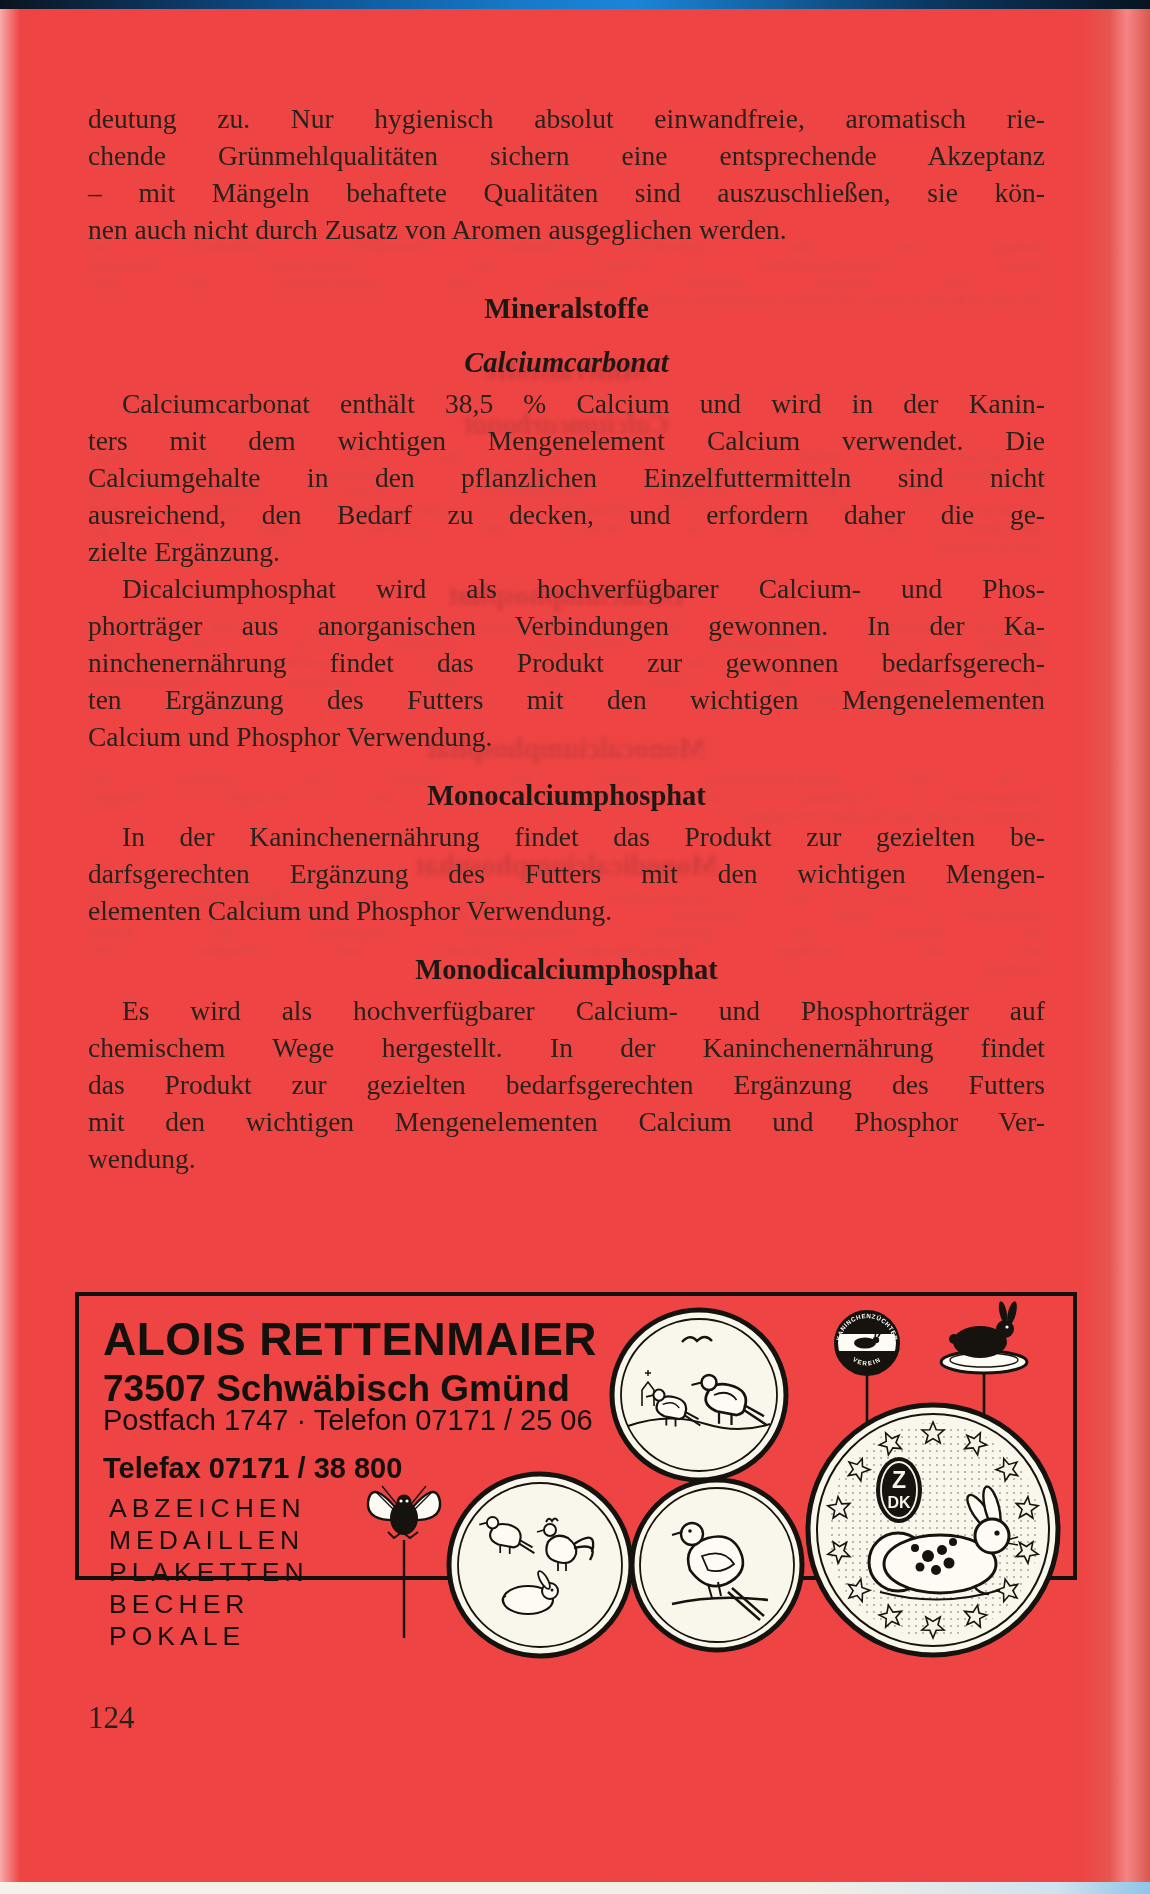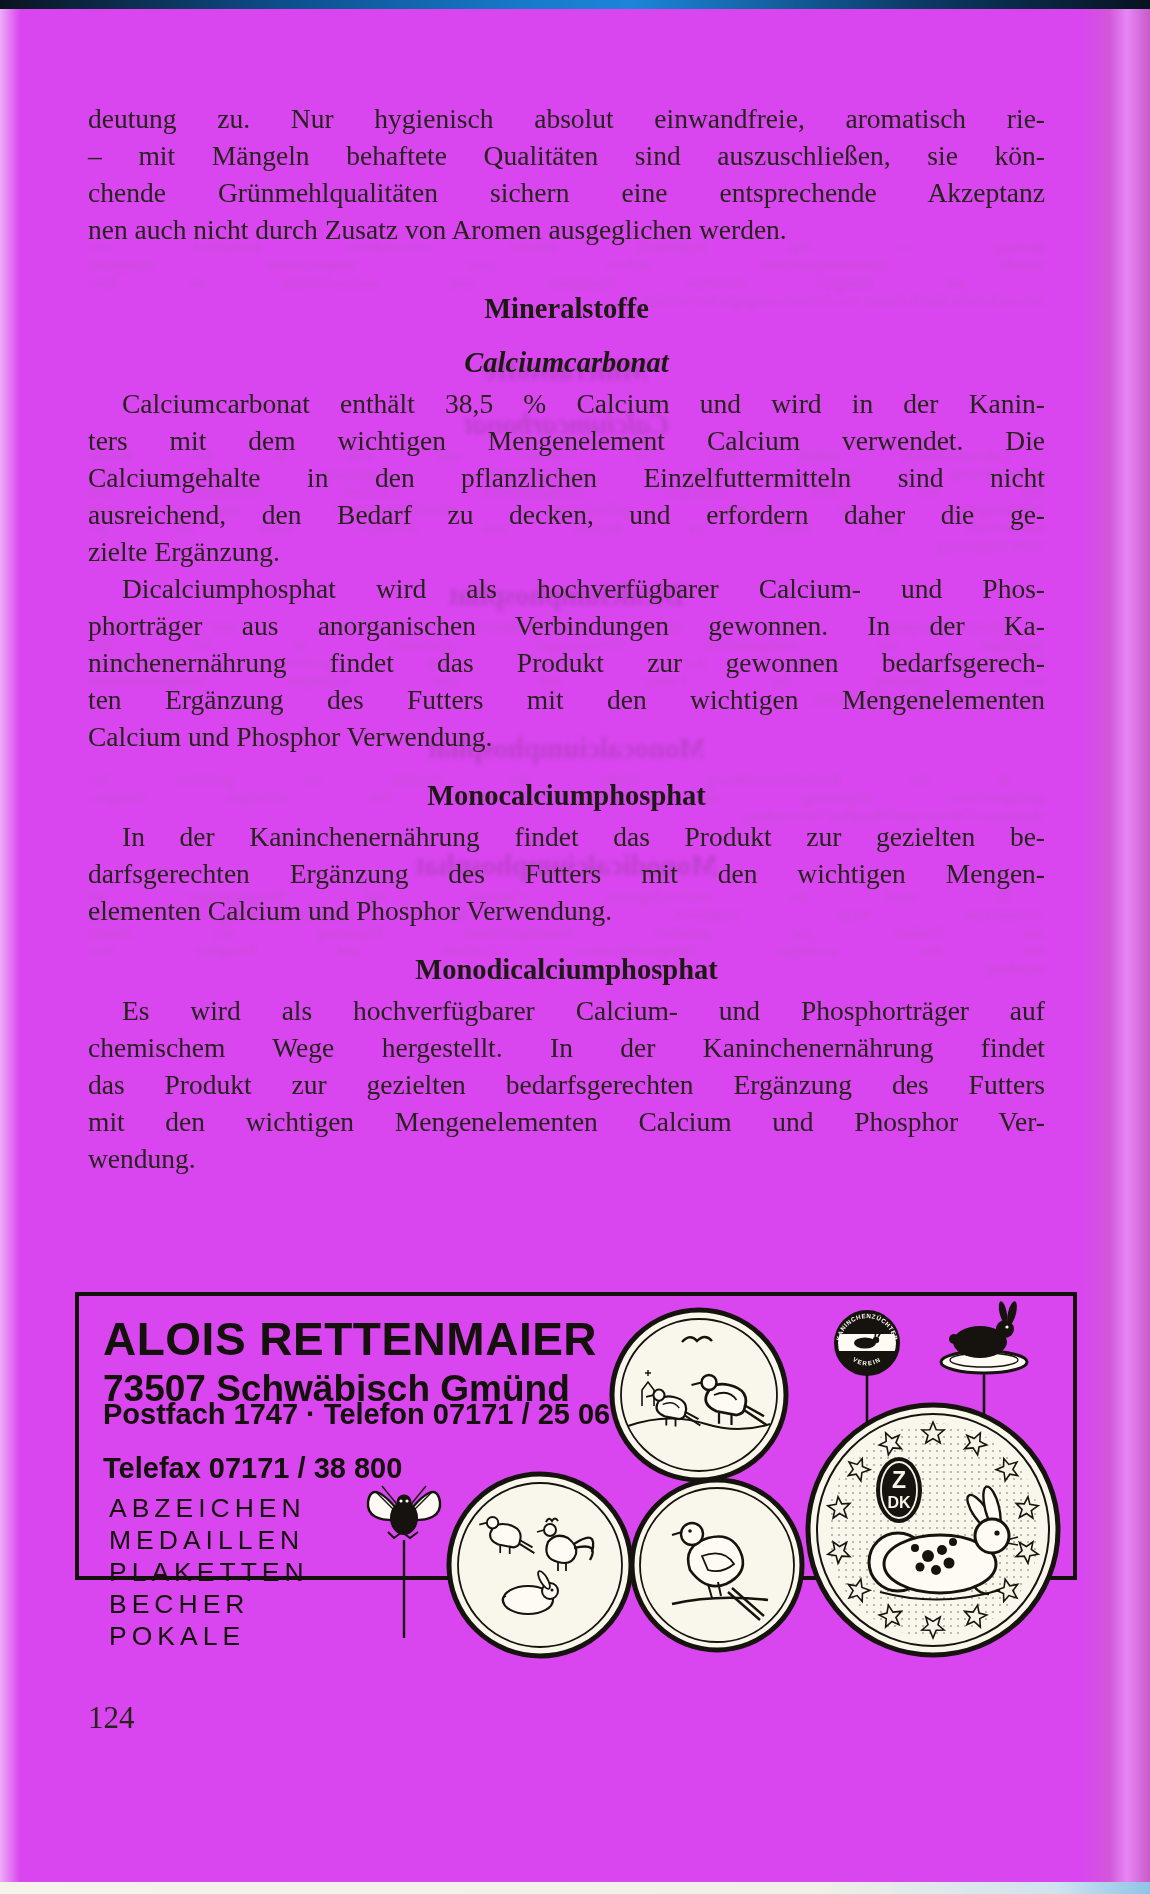--- a/index.html
+++ b/index.html
@@ -1,19 +1,19 @@
 <!DOCTYPE html>
 <html><head>
 <meta charset="utf-8">
 <style>
   html,body{margin:0;padding:0;background:#9a9astatic;}
   body{background:#8a867c;}
   .page{
     position:relative;width:1150px;height:1894px;margin:0 auto;
-    background:#d946ef;overflow:hidden;
+    background:#ef4444;overflow:hidden;
     font-family:"Liberation Serif", serif;color:#26231d;
   }
   
   .top-strip{position:absolute;left:0;top:0;width:100%;height:9px;z-index:6;
     background:linear-gradient(90deg,#0a1420 0%,#0d4f8e 25%,#1779c8 45%,#1c85d8 55%,#0b3a66 80%,#071320 100%);}
   .right-shade{position:absolute;right:0;top:0;width:68px;height:100%;z-index:5;pointer-events:none;
     background:linear-gradient(90deg,rgba(180,162,124,0) 0%,rgba(180,162,124,.18) 40%,rgba(255,255,255,.35) 66%,rgba(160,140,100,.28) 100%);}
   .bottom-strip{position:absolute;left:0;bottom:0;width:100%;height:12px;z-index:6;
     background:linear-gradient(90deg,#f5f2ea 0%,#f2efe6 70%,#cfe2ef 92%,#8fc4e8 100%);}
   .left-light{position:absolute;left:0;top:0;width:20px;height:100%;z-index:5;pointer-events:none;
@@ -35,21 +35,21 @@
   .h-min{margin:44px 0 0 0;}
   .h-cc{margin:20px 0 5px 0;font-style:italic;}
   .para{margin:0;}
 
   
   .ad-box{position:absolute;left:75px;top:1292px;width:1002px;height:288px;z-index:2;
     border:4px solid #14110d;box-sizing:border-box;
     font-family:"Liberation Sans", sans-serif;color:#14110d;}
   .ad-company{position:absolute;left:24px;top:16px;font-size:46px;font-weight:bold;letter-spacing:.5px;white-space:nowrap;}
   .ad-city{position:absolute;left:24px;top:72px;font-size:37px;font-weight:bold;white-space:nowrap;}
-  .ad-tel{position:absolute;left:24px;top:102px;font-size:29px;font-weight:bold;white-space:nowrap;}
+  .ad-tel{position:absolute;left:24px;top:108px;font-size:29px;font-weight:normal;white-space:nowrap;}
   .ad-fax{position:absolute;left:24px;top:156px;font-size:29px;font-weight:bold;white-space:nowrap;}
   .ad-products{position:absolute;left:30px;top:196px;font-size:26.5px;line-height:32px;letter-spacing:5px;}
 
   .il{position:absolute;z-index:3;}
   .il-oval{left:608px;top:1306px;width:182px;height:178px;}
   .il-club{left:832px;top:1308px;width:70px;height:132px;}
   .il-fig{left:928px;top:1300px;width:112px;height:122px;}
   .il-owl{left:358px;top:1468px;width:92px;height:176px;}
   .il-poul{left:444px;top:1470px;width:192px;height:190px;}
   .il-can{left:628px;top:1476px;width:178px;height:178px;}
@@ -108,22 +108,22 @@
           <div class="ln">das Produkt zur gezielten bedarfsgerechten Ergänzung des Futters</div>
           <div class="ln">mit den wichtigen Mengenelementen Calcium und Phosphor Ver-</div>
           <div class="ln ln-last">wendung.</div>
         </div>
   </div>
     </div>
 
   <div class="text-col" id="text-col">
     <div class="para">
         <div class="ln">deutung zu. Nur hygienisch absolut einwandfreie, aromatisch rie-</div>
+        <div class="ln">chende Grünmehlqualitäten sichern eine entsprechende Akzeptanz</div>
         <div class="ln">– mit Mängeln behaftete Qualitäten sind auszuschließen, sie kön-</div>
-        <div class="ln">chende Grünmehlqualitäten sichern eine entsprechende Akzeptanz</div>
         <div class="ln ln-last">nen auch nicht durch Zusatz von Aromen ausgeglichen werden.</div>
       </div>
 
     <div class="sec-h h-min">Mineralstoffe</div>
 
     <div class="sec-h h-cc">Calciumcarbonat</div>
     <div class="para">
         <div class="ln ln-ind">Calciumcarbonat enthält 38,5 % Calcium und wird in der Kanin-</div>
         <div class="ln">ters mit dem wichtigen Mengenelement Calcium verwendet. Die</div>
         <div class="ln">Calciumgehalte in den pflanzlichen Einzelfuttermitteln sind nicht</div>

